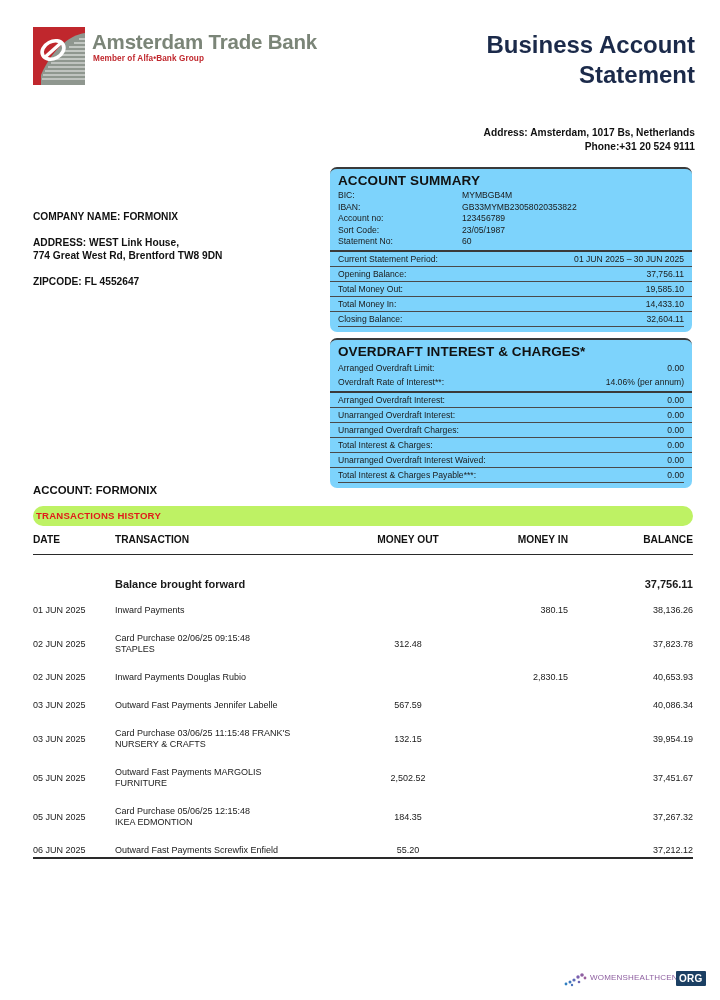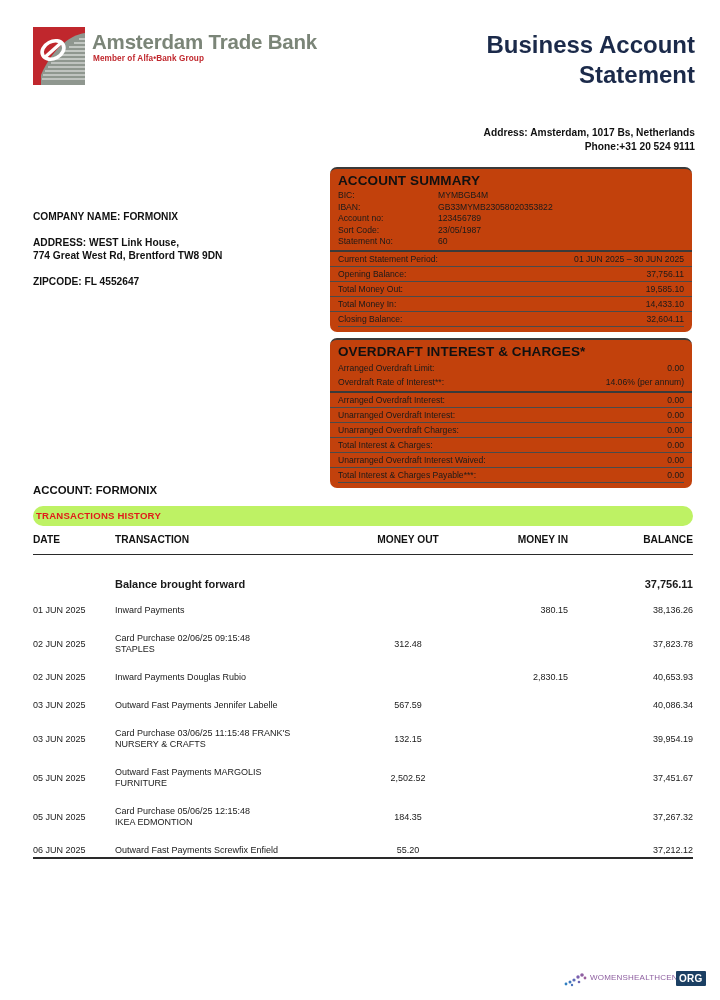--- a/index.html
+++ b/index.html
@@ -81,21 +81,21 @@
     color: #111;
   }
   .company-block .gap { height: 13px; }
   .company-block .line { white-space: nowrap; }
 
   
   .sumbox {
     position: absolute;
     left: 330px;
     width: 362px;
-    background: #c2410c;
+    background: #7dd3fc;
     border-radius: 7px;
     border-top: 2px solid #3a3a3a;
     box-sizing: border-box;
     padding: 3px 0 5px 0;
   }
   #account-summary-box { top: 167px; }
   #overdraft-box { top: 338px; }
 
   .sumbox h2 {
     margin: 0;
@@ -105,21 +105,21 @@
     letter-spacing: 0.1px;
     color: #111;
   }
   .kv-plain {
     display: flex;
     padding: 0 8px;
     font-size: 8.6px;
     line-height: 11.6px;
     color: #1a1a1a;
   }
-  .kv-plain .k { width: 100px; flex: none; }
+  .kv-plain .k { width: 124px; flex: none; }
   .kv-plain .v { flex: 1; }
   .kv-rule {
     display: flex;
     justify-content: space-between;
     padding: 1px 8px 1px 8px;
     font-size: 8.6px;
     line-height: 12px;
     color: #1a1a1a;
     border-top: 1px solid #4a4a4a;
   }

